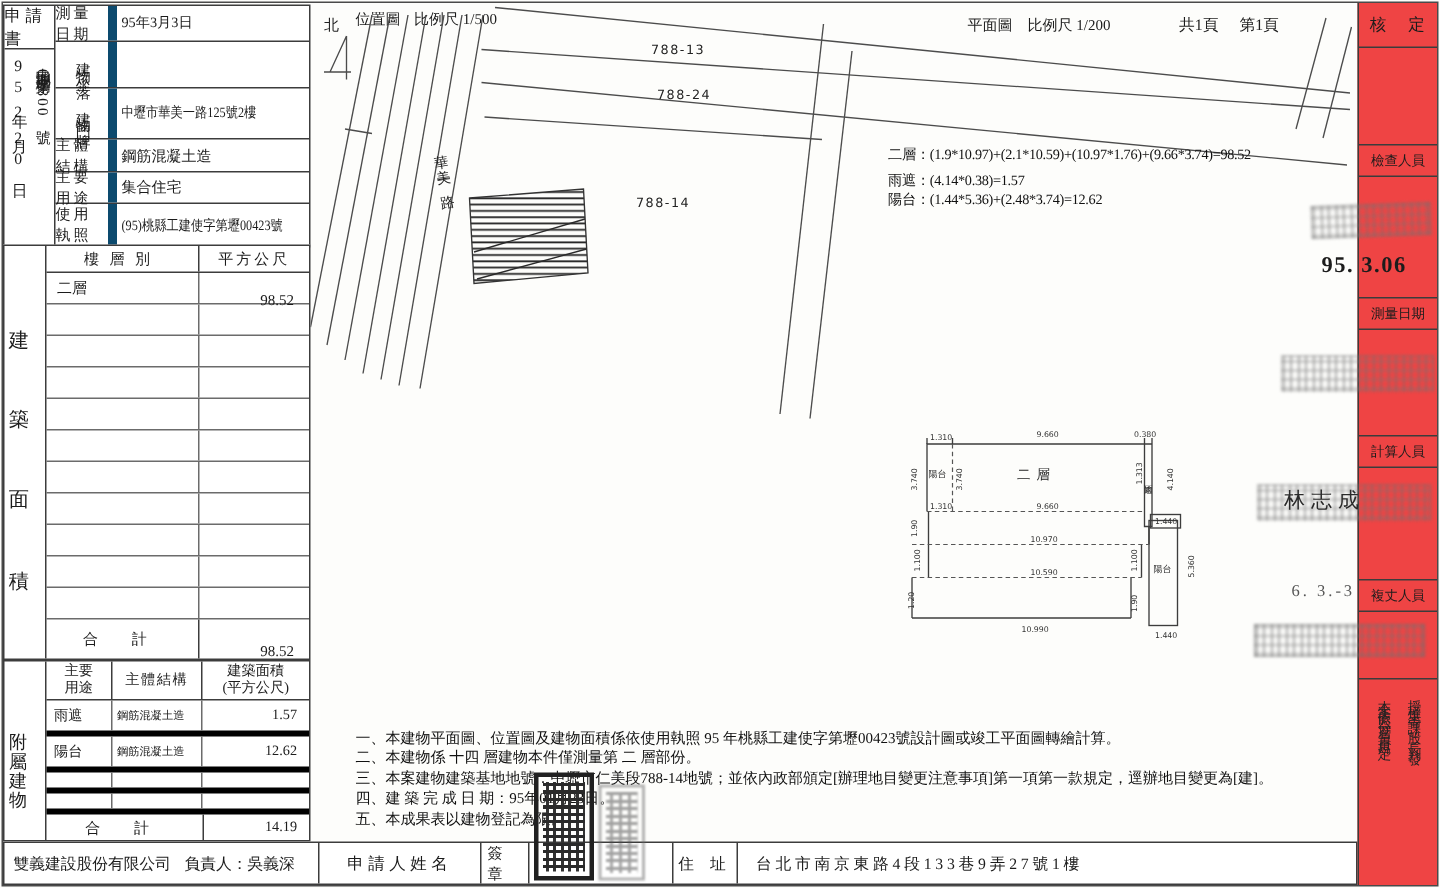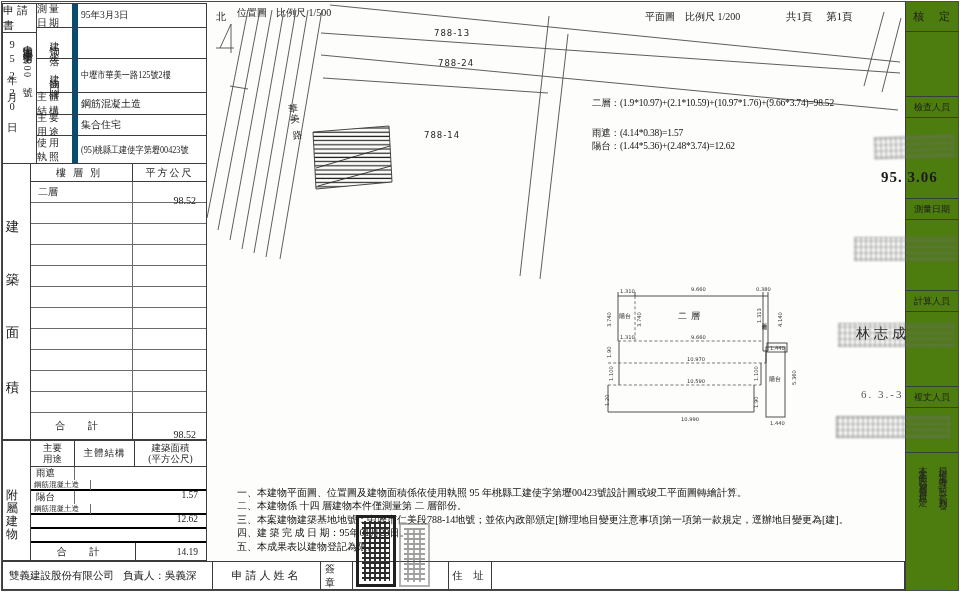--- a/index.html
+++ b/index.html
@@ -38,21 +38,21 @@
   .tc-area { flex:1; justify-content:flex-end; padding-right:10px;margin-top:16px; }
   .trow-total { flex:1; border-bottom:none; }
   .trow-total .tc-floor { justify-content:center; padding-left:0; letter-spacing:10px; border-right:1px solid #3c3c3c; }
 
   .att-tbl { position:absolute; left:2px; top:440px; width:205px; height:121px; border:1px solid #3c3c3c; display:flex; background:#fff; }
   .att-head { height:26px; display:flex; border-bottom:1px solid #3c3c3c; font-size:9.5px; text-align:center; }
   .ah-use { width:44px; border-right:1px solid #3c3c3c; display:flex; align-items:center; justify-content:center; }
   .ah-use span { display:inline-block; width:24px; line-height:11px; }
   .ah-struct { width:60px; border-right:1px solid #3c3c3c; display:flex; align-items:center; justify-content:center; letter-spacing:1px; }
   .ah-area { flex:1; display:flex; align-items:center; justify-content:center; white-space:pre-line; line-height:11px; }
-  .arow { height:24px; display:flex; border-bottom:2px solid #000000;flex-direction:column; }
+  .arow { height:24px; display:flex; border-bottom:4px solid #000000; }
   .arow-empty { height:14px; }
   .ac-use { width:44px; border-right:1px solid #6b6b6b; padding-left:5px; font-size:9.5px; }
   .ac-struct { width:60px; border-right:1px solid #6b6b6b; padding-left:3px; font-size:7.5px; }
   .ac-area { flex:1; justify-content:flex-end; padding-right:8px; font-size:9.5px; }
   .arow-total { flex:1; border-bottom:none; display:flex; }
   .ac-total-label { width:105px; border-right:1px solid #3c3c3c; display:flex; align-items:center; justify-content:center; font-size:10px; letter-spacing:10px; }
 
   .applicant { position:absolute; left:2px; top:561px; width:903px; height:29px; border:1px solid #3c3c3c; display:flex; background:#fff; }
   .ap-cell { display:flex; align-items:center; border-right:1px solid #3c3c3c; font-size:11px; }
   .ap-name-label { width:108px; justify-content:center; letter-spacing:3px; }
@@ -61,33 +61,33 @@
   .ap-stamps { width:96px; }
   .ap-addr-label { width:43px; justify-content:center; letter-spacing:4px; font-size:10.5px; }
   .ap-address { flex:1; border-right:none; padding-left:12px; letter-spacing:2.5px; font-size:10.5px; }
 
   
   .scale-loc { left:237px; top:6px; font-size:10px; display:flex; gap:9px; white-space:nowrap; }
   .scale-plan { left:645px; top:10px; font-size:10px; display:flex; gap:10px; white-space:nowrap; }
   .pages { left:786px; top:10px; font-size:10.5px; display:flex; gap:14px; white-space:nowrap; }
   .road-label { left:287px; top:96px; writing-mode:vertical-lr; text-orientation:upright; font-size:9.5px; letter-spacing:9px; transform:rotate(-9deg); color:#222; }
   .formulas { left:592px; top:97px; font-size:9.5px; letter-spacing:-0.2px; white-space:nowrap; color:#111; }
-  .formulas div:first-child { margin-bottom:17px; }
+  .formulas div:first-child { margin-bottom:4px; }
   .notes { left:237px; top:486px; width:700px; font-size:10px; line-height:13.4px; color:#111; }
 
   svg text { font-family:"DejaVu Sans","Liberation Sans",sans-serif; fill:#222; }
   .sp-label { font-size:8.5px; letter-spacing:1px; }
   .sp-north { font-size:10px; font-family:"Liberation Serif",serif; }
   .fp-dim { font-size:5.2px; fill:#333; }
   .fp-label { font-size:9px; letter-spacing:4px; font-family:"Liberation Serif",serif; }
   .fp-small { font-size:6px; font-family:"Liberation Serif",serif; }
   .fp-vtext { font-size:5.5px; writing-mode:vertical-rl; text-orientation:upright; font-family:"Liberation Serif",serif; }
 
   
-  .approval { position:absolute; left:905px; top:2px; width:53px; height:588px; border-left:1px solid #3c3c3c; display:flex; flex-direction:column; background:#4d7c0f; }
+  .approval { position:absolute; left:905px; top:2px; width:53px; height:588px; border-left:1px solid #3c3c3c; display:flex; flex-direction:column; background:#ef4444; }
   .apv-label { display:flex; align-items:center; justify-content:center; font-size:9px; border-top:1px solid #3c3c3c; border-bottom:1px solid #3c3c3c; flex:none; }
   .apv-box { flex:none; }
   .apv-header { height:30px; font-size:11px; letter-spacing:6px; border-top:none; padding-left:5px; }
   .authority { flex:1; border-top:1px solid #3c3c3c; writing-mode:vertical-lr; text-orientation:upright; font-size:9px; letter-spacing:3.5px; padding:6px 0 0 7px; line-height:20px; color:#222; }
 
   
   .smudge { position:absolute; background:
       repeating-linear-gradient(90deg, rgba(110,110,110,.38) 0 2px, transparent 2px 5px),
       repeating-linear-gradient(0deg, rgba(120,120,120,.30) 0 2px, transparent 2px 6px);
       border:1px solid rgba(110,110,110,.35); filter:blur(1.1px); }
@@ -249,20 +249,21 @@
 
   <div class="applicant">
     <div class="ap-cell ap-company">
       <span>雙義建設股份有限公司</span>
       <span>負責人：吳義深</span>
     </div>
     <div class="ap-cell ap-name-label">申請人姓名</div>
     <div class="ap-cell ap-seal">簽 章</div>
     <div class="ap-cell ap-stamps"></div>
     <div class="ap-cell ap-addr-label">住 址</div>
+    <div class="ap-cell ap-address">台北市南京東路4段133巷9弄27號1樓</div>
   </div>
 
   <div class="abs scale-loc">
     <span>位置圖</span>
     <span>比例尺 1/500</span>
   </div>
   <div class="abs scale-plan">
     <span>平面圖</span>
     <span>比例尺 1/200</span>
   </div>

